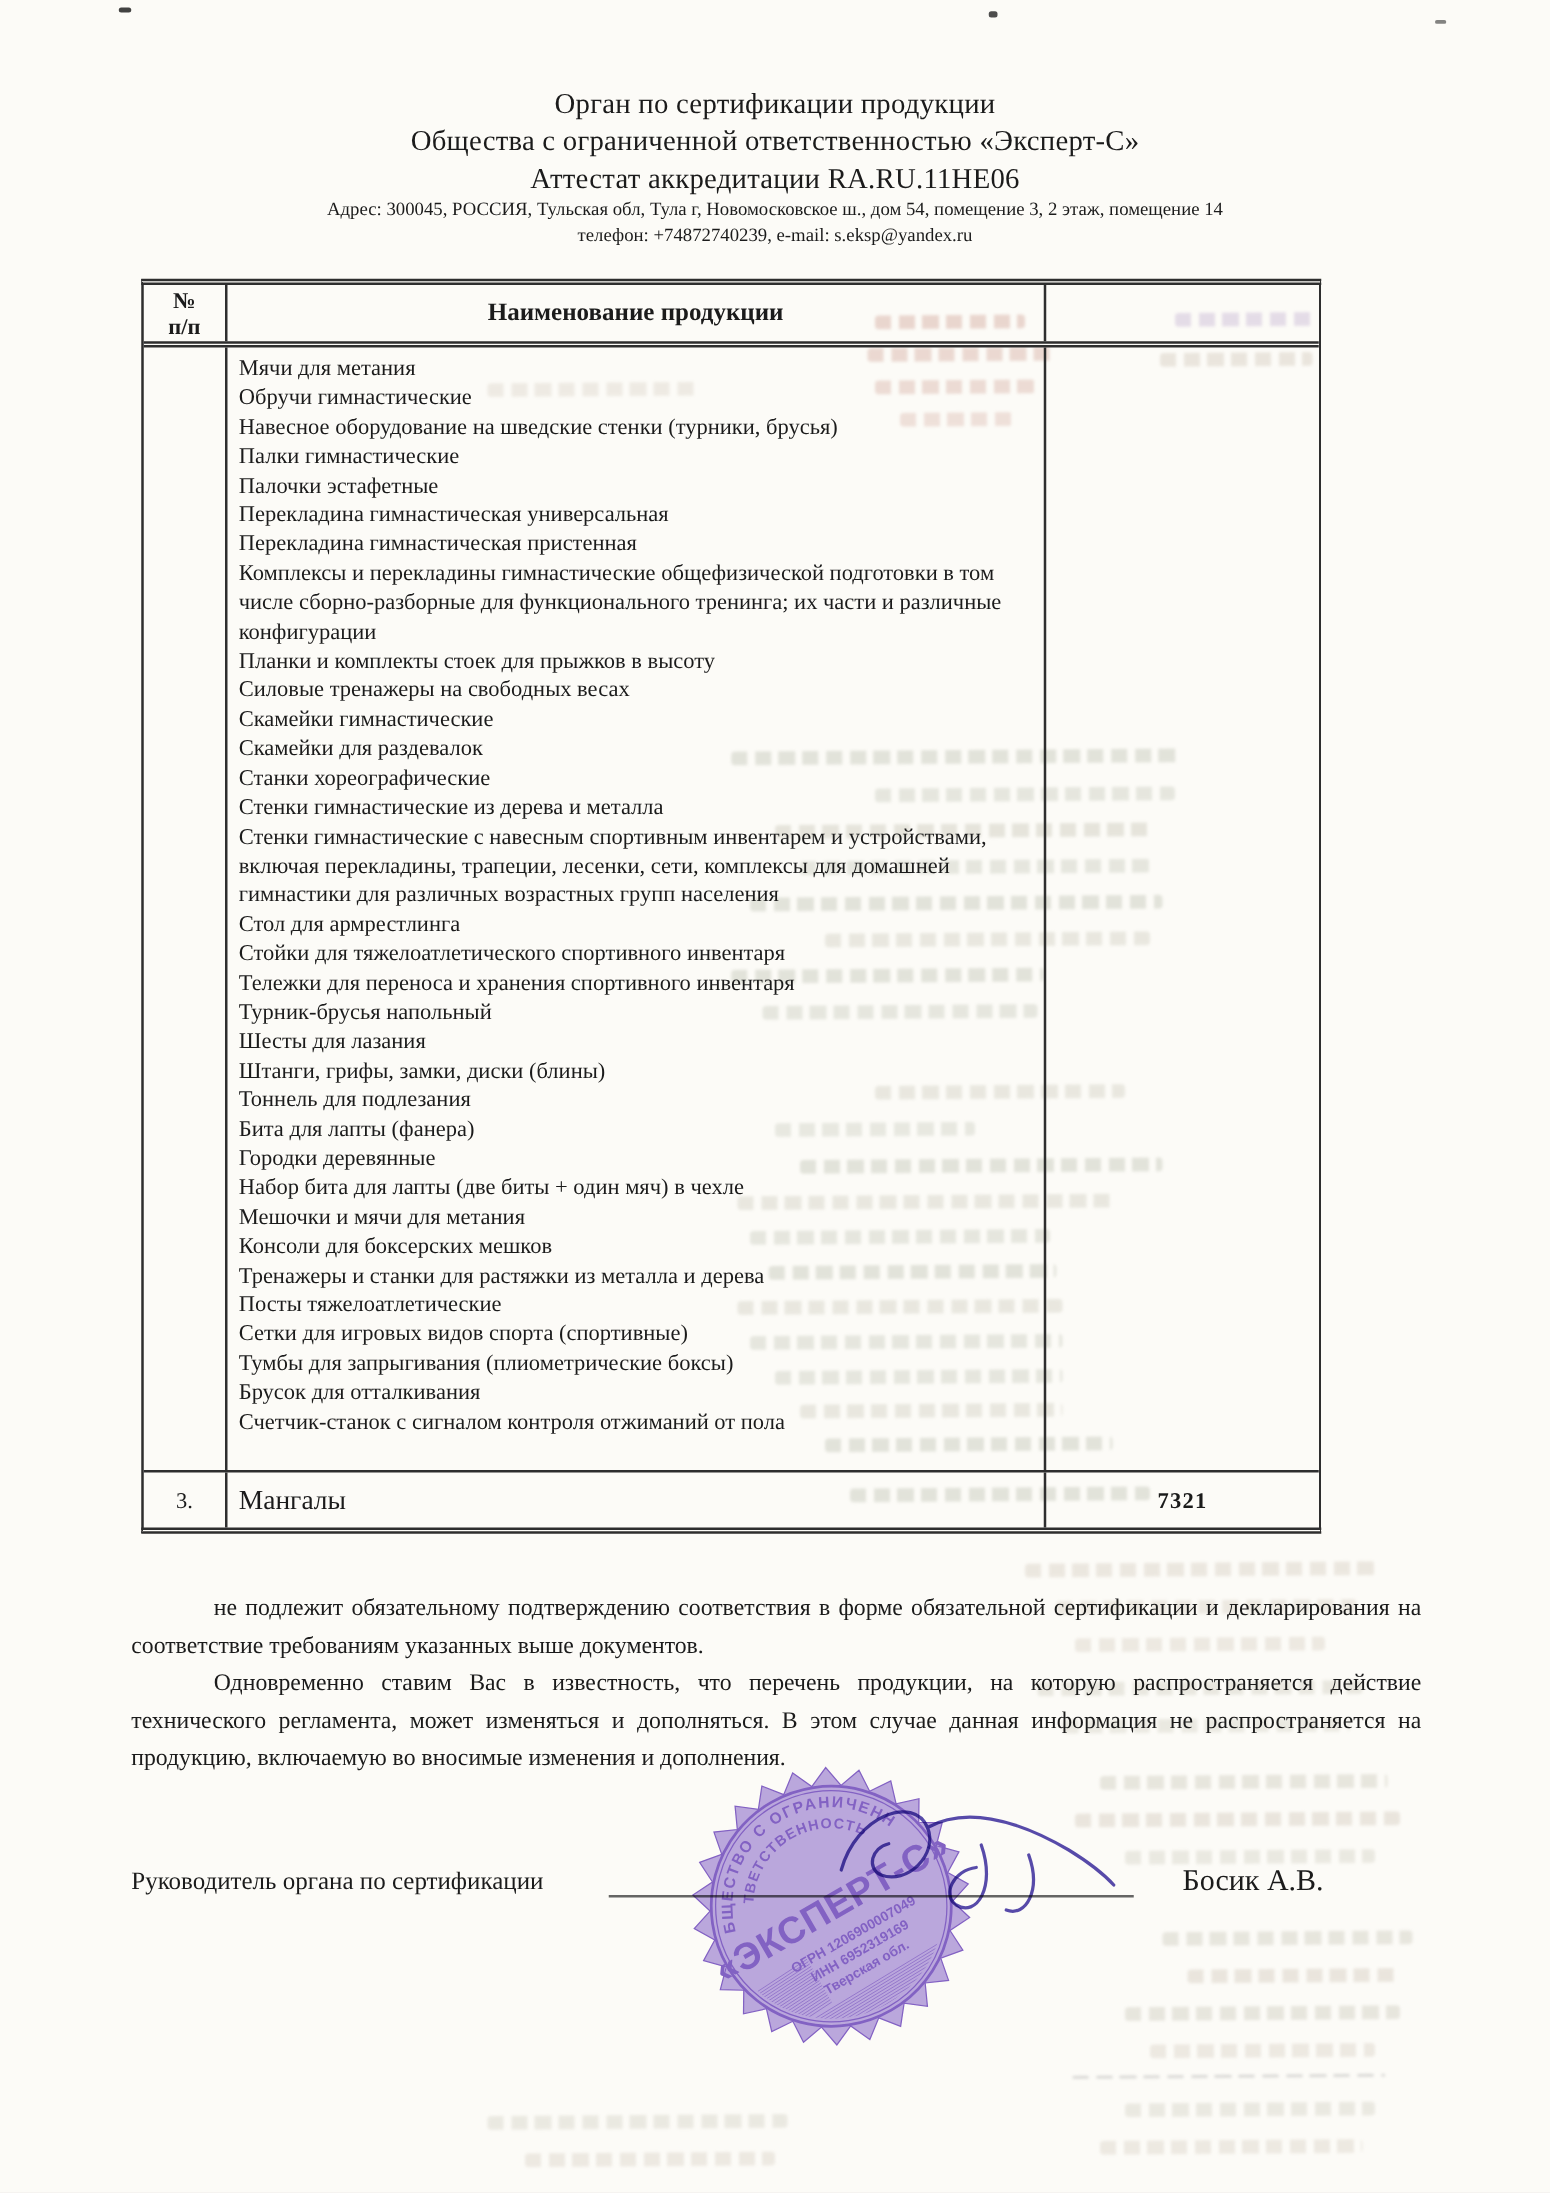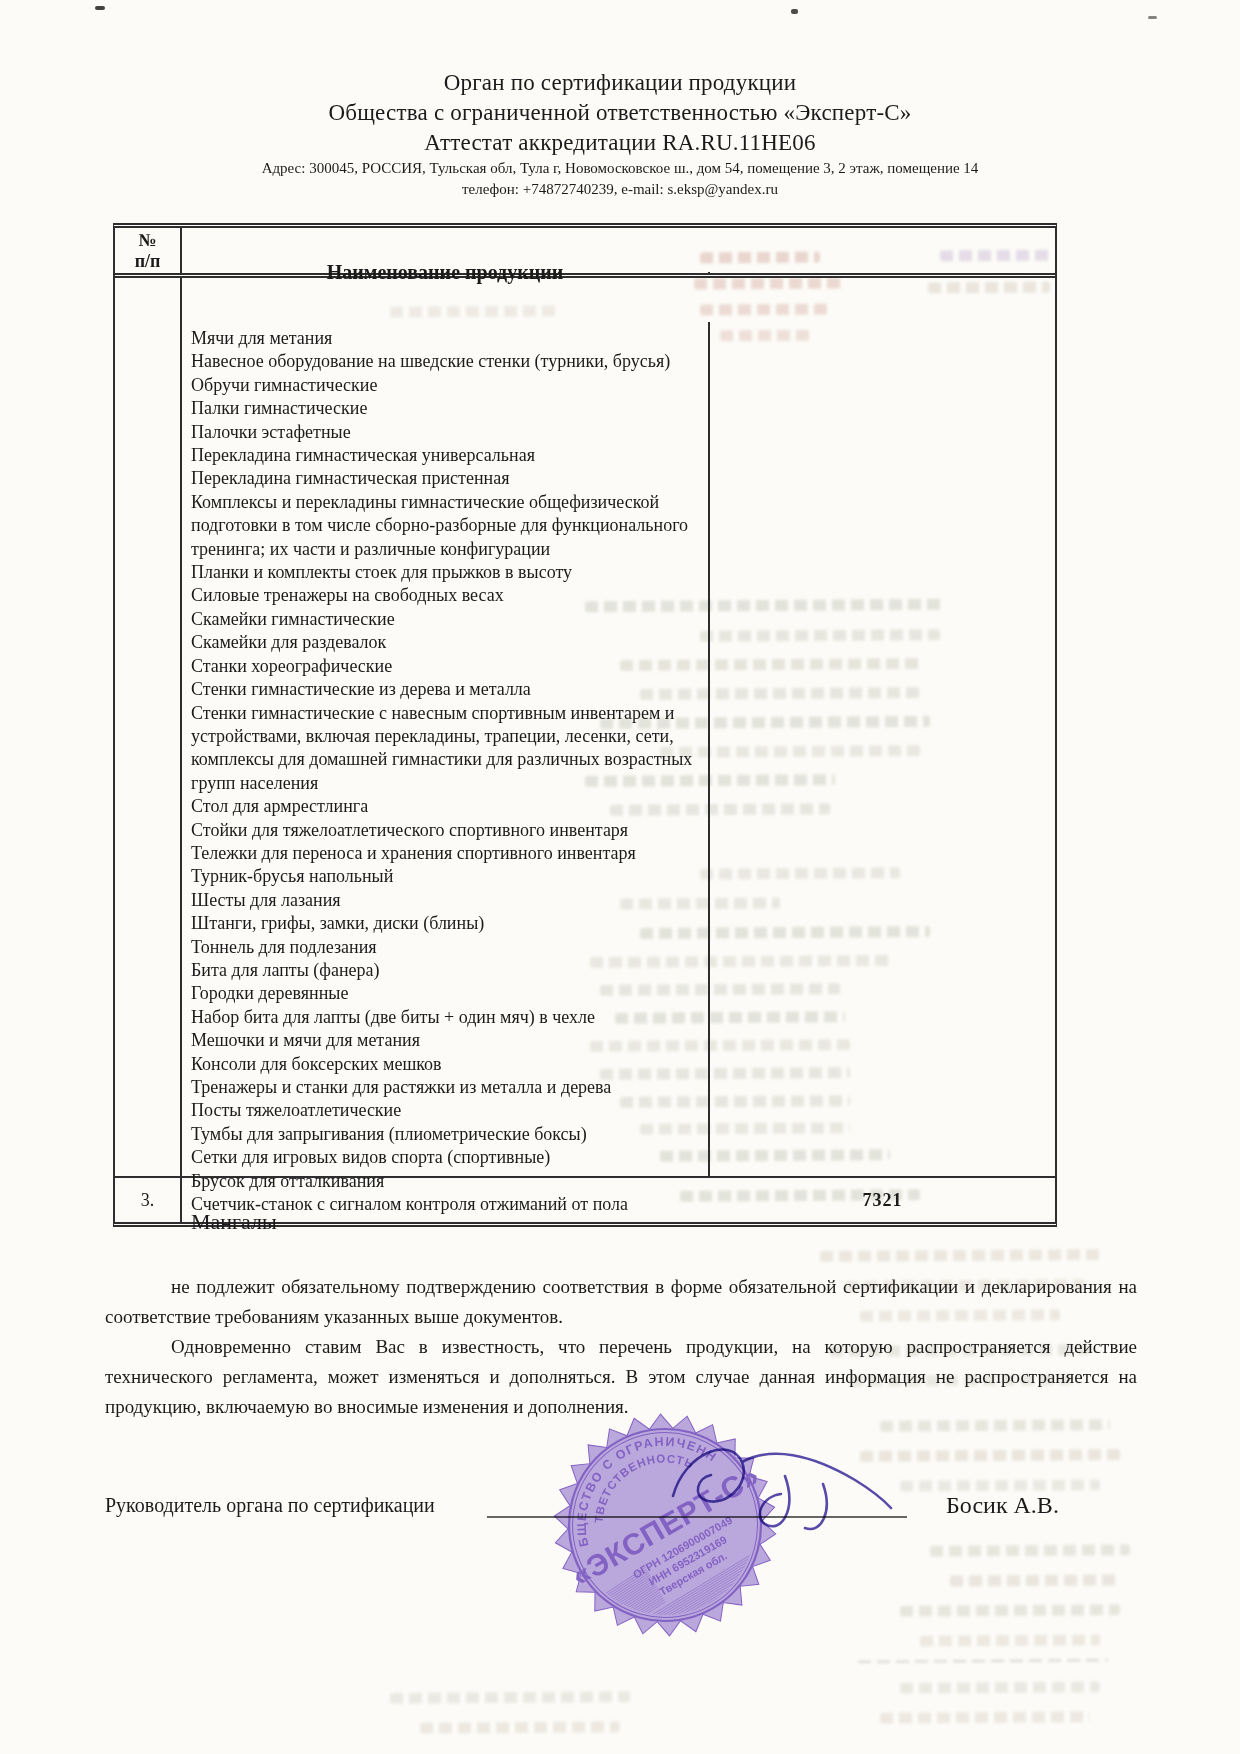--- a/index.html
+++ b/index.html
@@ -9,21 +9,21 @@
   
   .doc-header{position:absolute;top:68px;left:0;width:100%;text-align:center;}
   .h-big{font-size:23px;line-height:30px;letter-spacing:.2px;}
   .h-small{font-size:15px;line-height:21px;}
   
   .ptable{position:absolute;left:113px;top:223px;width:944px;box-sizing:border-box;
           border-left:2.5px solid #2e2e2e;border-right:2.5px solid #2e2e2e;
           border-top:5px double #2e2e2e;border-bottom:5px double #2e2e2e;}
   .t-row{display:flex;box-sizing:border-box;}
   .c1{width:67px;border-right:2px solid #2e2e2e;box-sizing:border-box;flex:none;}
-  .c2{width:528px;border-right:2px solid #2e2e2e;box-sizing:border-box;flex:none;margin-top:44px;}
+  .c2{width:655px;border-right:2px solid #2e2e2e;box-sizing:border-box;flex:none;}
   .c3{flex:1;box-sizing:border-box;}
   .t-head{height:50px;border-bottom:5px double #2e2e2e;font-weight:bold;}
   .t-head .c1{font-size:18px;line-height:21px;display:flex;flex-direction:column;align-items:center;justify-content:center;}
   .t-head .c2,.t-head .c3{font-size:20px;display:flex;align-items:center;justify-content:center;}
   .t-big{height:898px;}
   .t-big .c2{padding:5px 10px 0 9px;font-size:18px;line-height:23.4px;}
   .t-r3{height:46px;border-top:2.5px solid #2e2e2e;}
   .t-r3 .c1{font-size:18px;display:flex;align-items:center;justify-content:center;}
   .t-r3 .c2{font-size:22px;display:flex;align-items:center;padding-left:9px;}
   .t-r3 .c3{font-size:18px;font-weight:600;display:flex;align-items:center;justify-content:center;letter-spacing:1px;}
@@ -111,22 +111,22 @@
       <div class="c1">
         <div>№</div>
         <div>п/п</div>
       </div>
       <div class="c2">Наименование продукции</div>
     </div>
     <div class="t-row t-big">
       <div class="c1"></div>
       <div class="c2">
           <div>Мячи для метания</div>
+          <div>Обручи гимнастические</div>
           <div>Навесное оборудование на шведские стенки (турники, брусья)</div>
-          <div>Обручи гимнастические</div>
           <div>Палки гимнастические</div>
           <div>Палочки эстафетные</div>
           <div>Перекладина гимнастическая универсальная</div>
           <div>Перекладина гимнастическая пристенная</div>
           <div>Комплексы и перекладины гимнастические общефизической подготовки в том числе сборно-разборные для функционального тренинга; их части и различные конфигурации</div>
           <div>Планки и комплекты стоек для прыжков в высоту</div>
           <div>Силовые тренажеры на свободных весах</div>
           <div>Скамейки гимнастические</div>
           <div>Скамейки для раздевалок</div>
           <div>Станки хореографические</div>
@@ -139,22 +139,22 @@
           <div>Шесты для лазания</div>
           <div>Штанги, грифы, замки, диски (блины)</div>
           <div>Тоннель для подлезания</div>
           <div>Бита для лапты (фанера)</div>
           <div>Городки деревянные</div>
           <div>Набор бита для лапты (две биты + один мяч) в чехле</div>
           <div>Мешочки и мячи для метания</div>
           <div>Консоли для боксерских мешков</div>
           <div>Тренажеры и станки для растяжки из металла и дерева</div>
           <div>Посты тяжелоатлетические</div>
+          <div>Сетки для игровых видов спорта (спортивные)</div>
           <div>Тумбы для запрыгивания (плиометрические боксы)</div>
-          <div>Сетки для игровых видов спорта (спортивные)</div>
           <div>Брусок для отталкивания</div>
           <div>Счетчик-станок с сигналом контроля отжиманий от пола</div>
         </div>
       <div class="c3"></div>
     </div>
     <div class="t-row t-r3">
       <div class="c1">3.</div>
       <div class="c2">Мангалы</div>
       <div class="c3">7321</div>
     </div>

